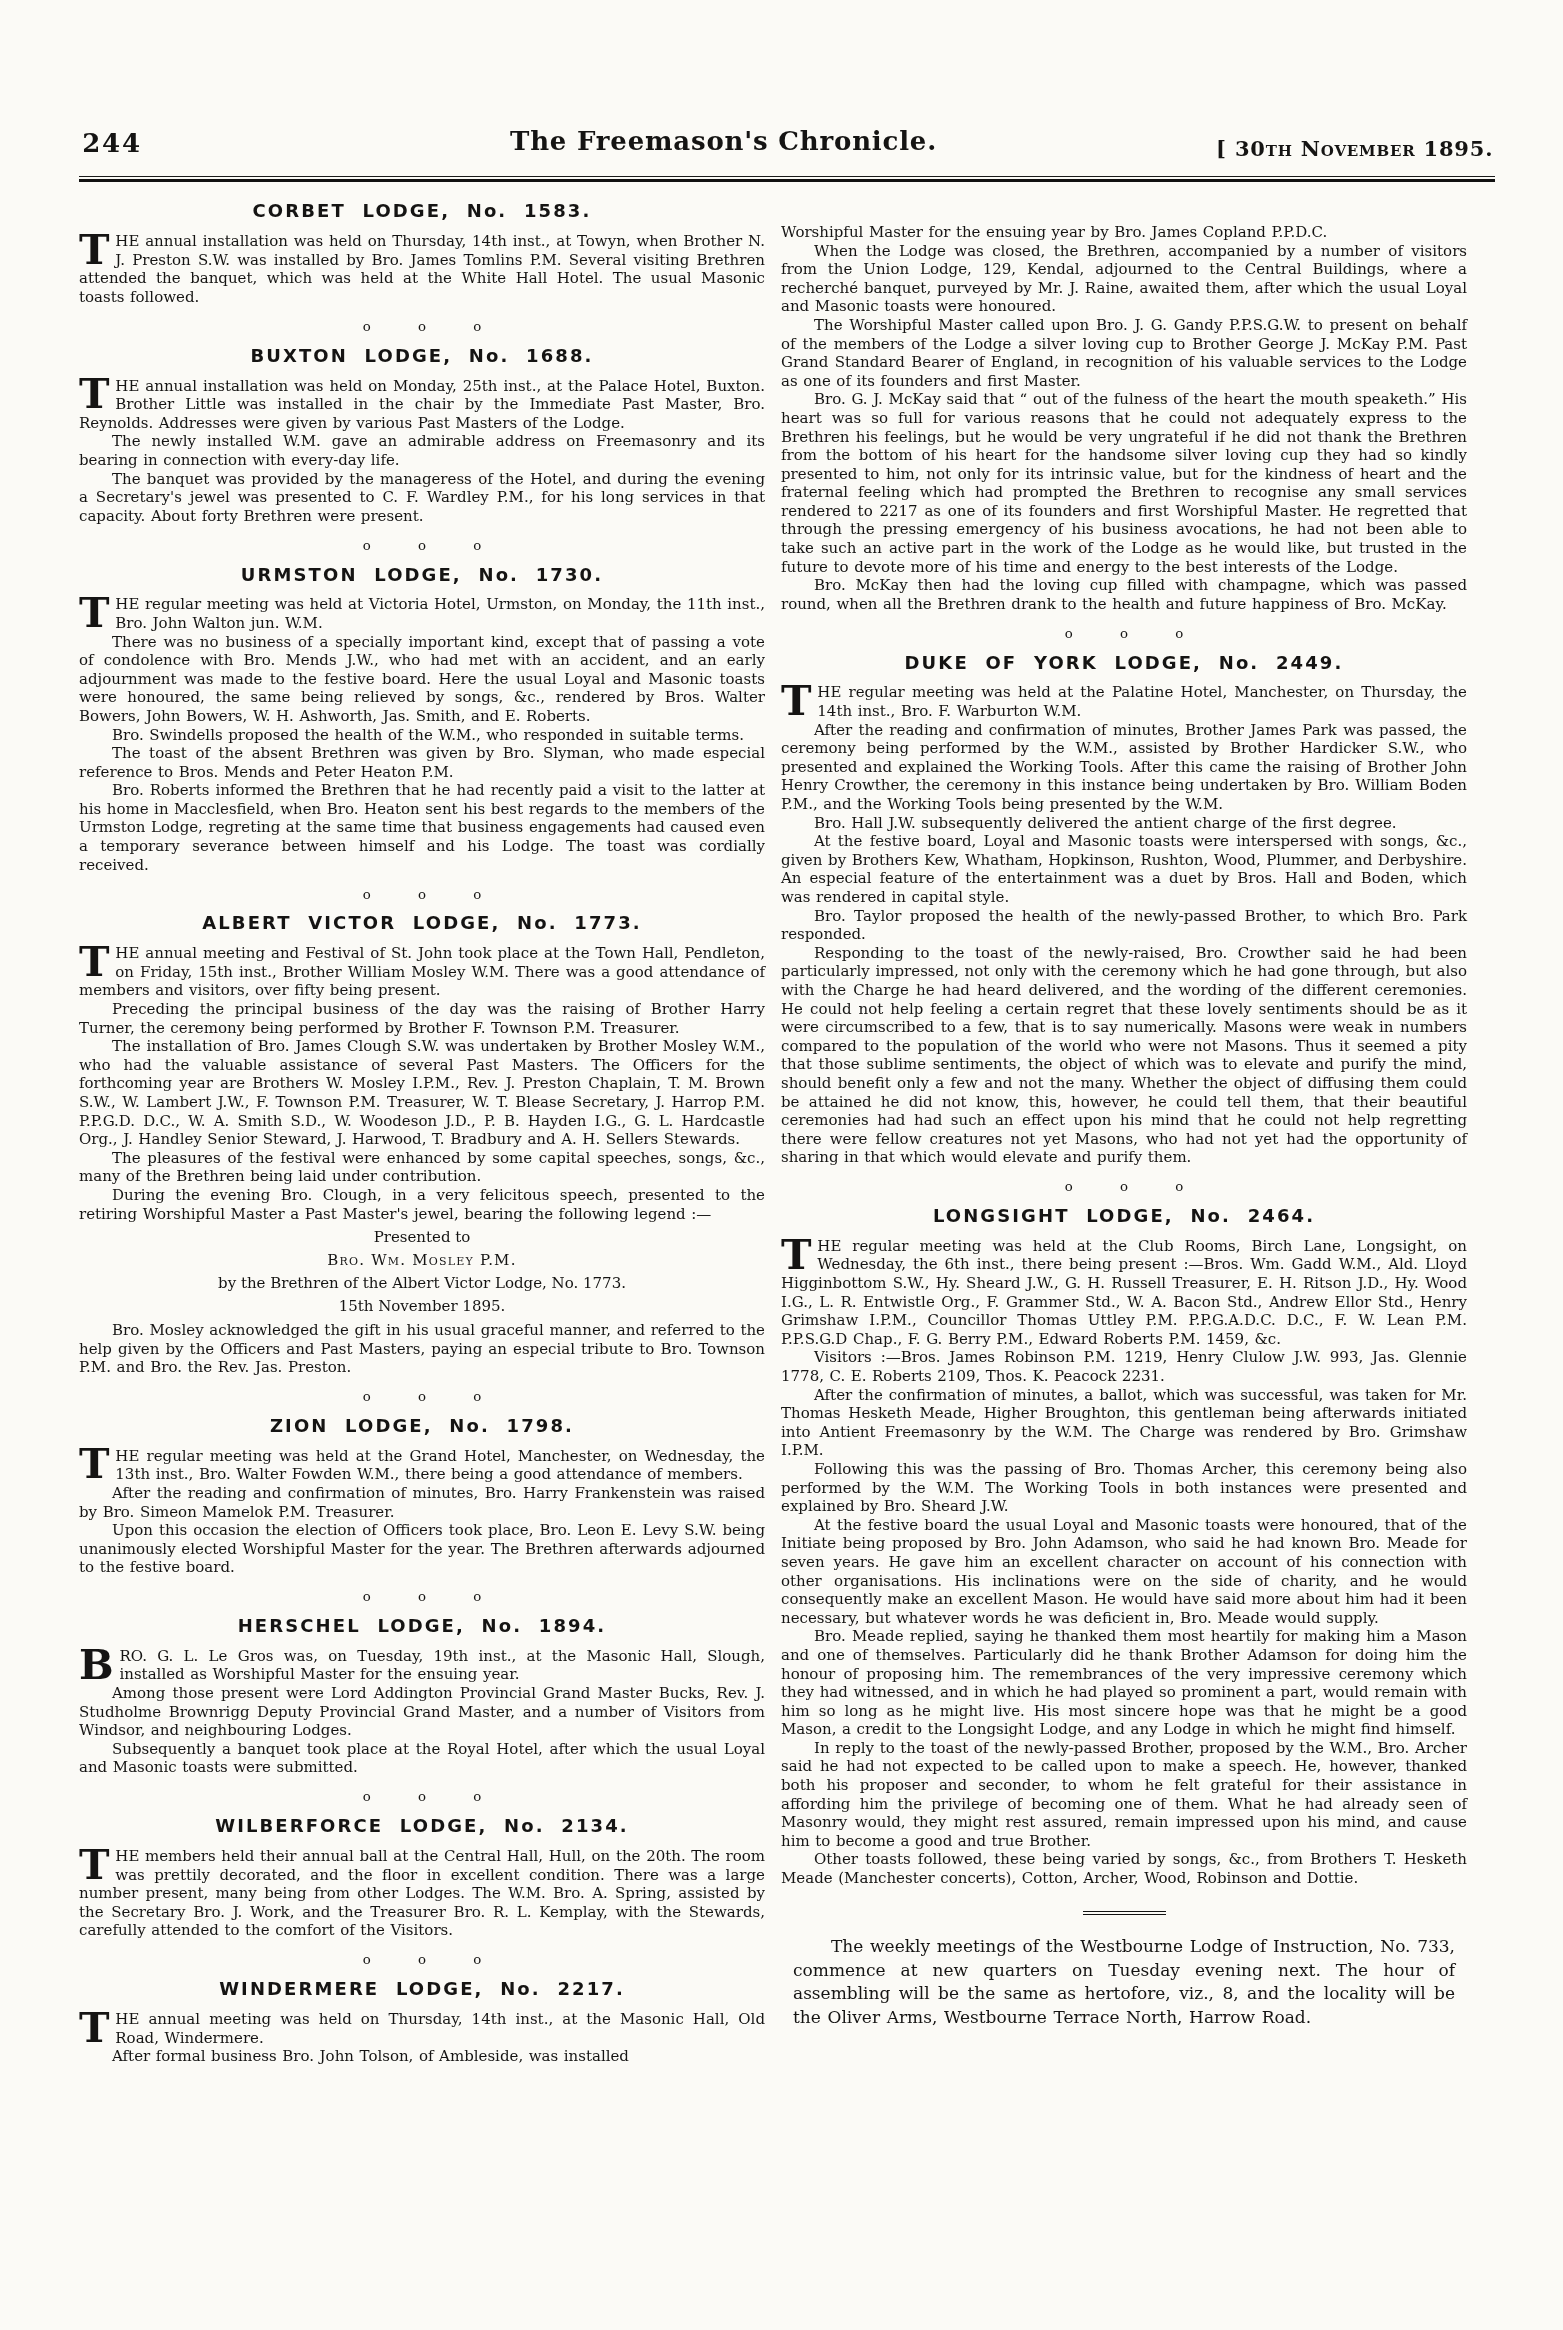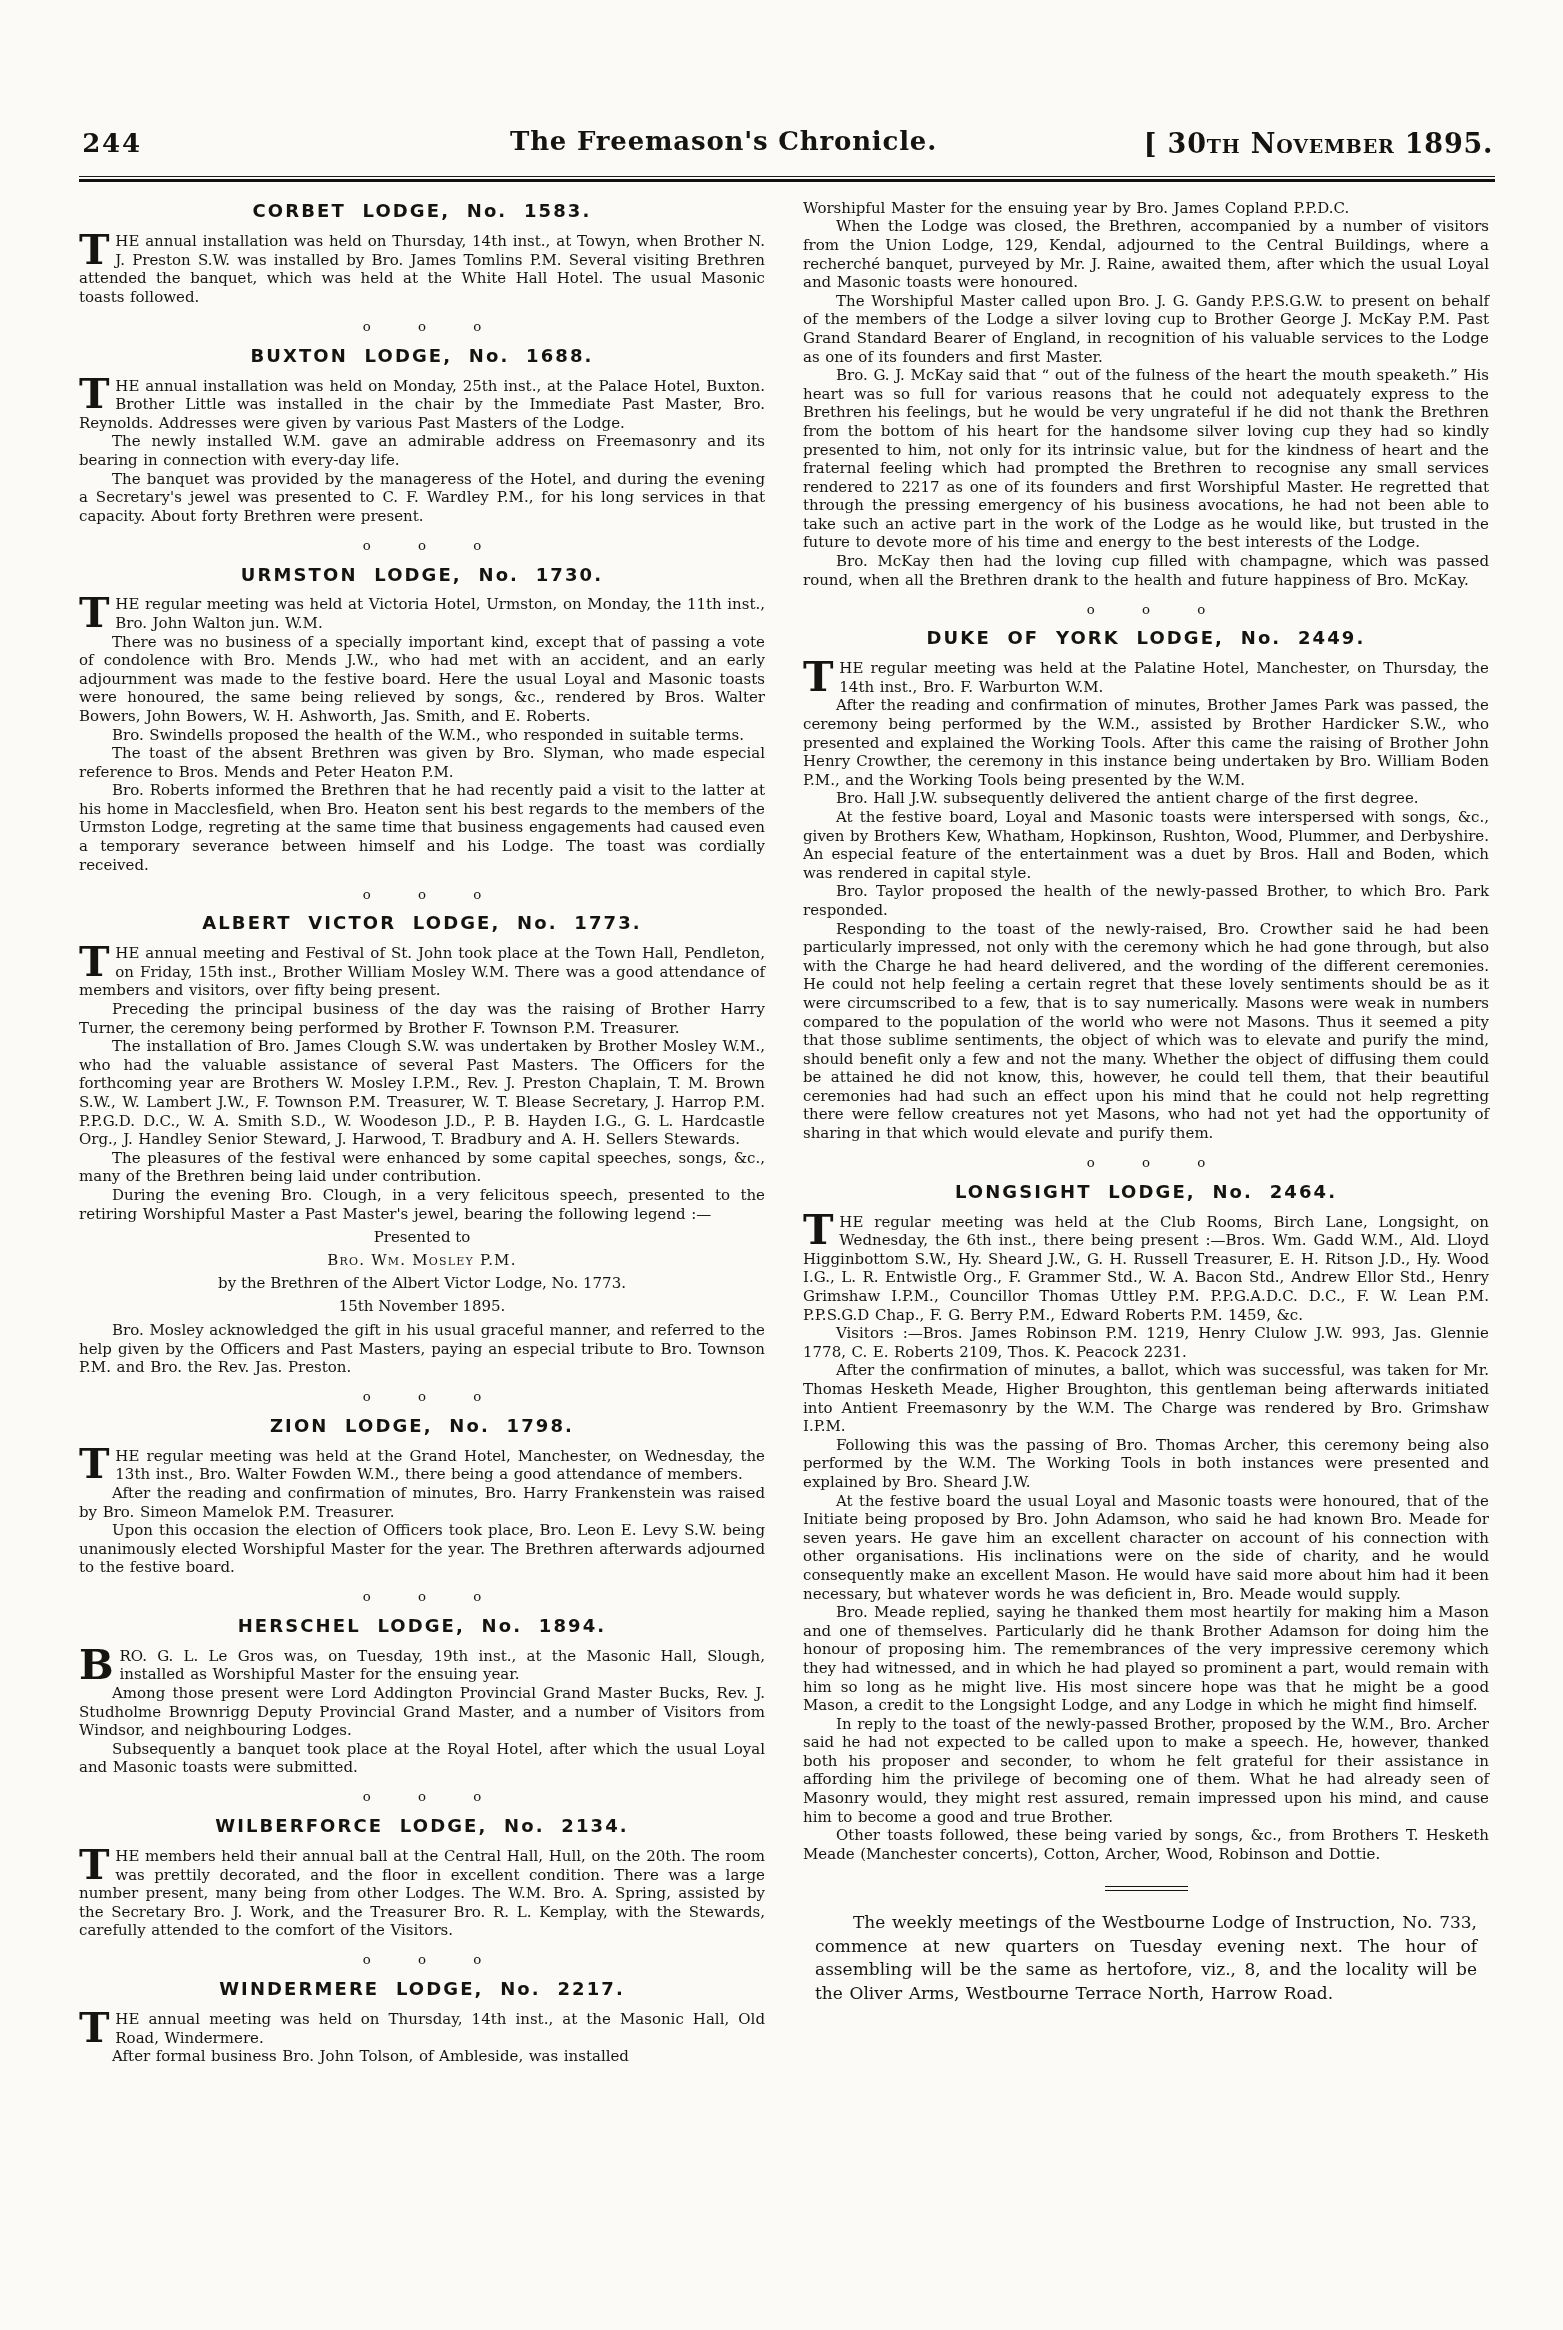--- a/index.html
+++ b/index.html
@@ -17,31 +17,31 @@
   .masthead { position: relative; height: 53px; }
   .pagenum {
     position: absolute; left: 3.3px; top: 6.6px;
     font-size: 26px; font-weight: bold; letter-spacing: 1.7px;
   }
   .mast-title {
     position: absolute; left: 431px; top: 5px;
     font-size: 26px; font-weight: bold; letter-spacing: 0.8px; text-align: right;
   }
   .mast-date {
-    position: absolute; right: 1.7px; top: 7px;
-    font-size: 27px; font-weight: bold; font-variant: small-caps; letter-spacing: 0.8px;
+    position: absolute; right: 1.7px; top: 15px;
+    font-size: 21px; font-weight: bold; font-variant: small-caps; letter-spacing: 0.8px;
   }
   .header-rule {
     height: 2.5px; margin-top: 1.7px;
     border-top: 1.7px solid #1a1a1a;
     border-bottom: 3.3px solid #111;
   }
 
   
-  .cols { display: flex; gap: 38px; margin-top: 16.6px; }
+  .cols { display: flex; gap: 16px; margin-top: 16.6px; align-items: center; }
   .col { width: 686px; }
 
   
   .lodge-heading {
     margin: 1.7px 0 10.8px 0;
     text-align: center;
     font-family: "DejaVu Sans", "Liberation Sans", sans-serif;
     font-weight: 700;
     font-size: 18px;
     letter-spacing: 2.1px;

